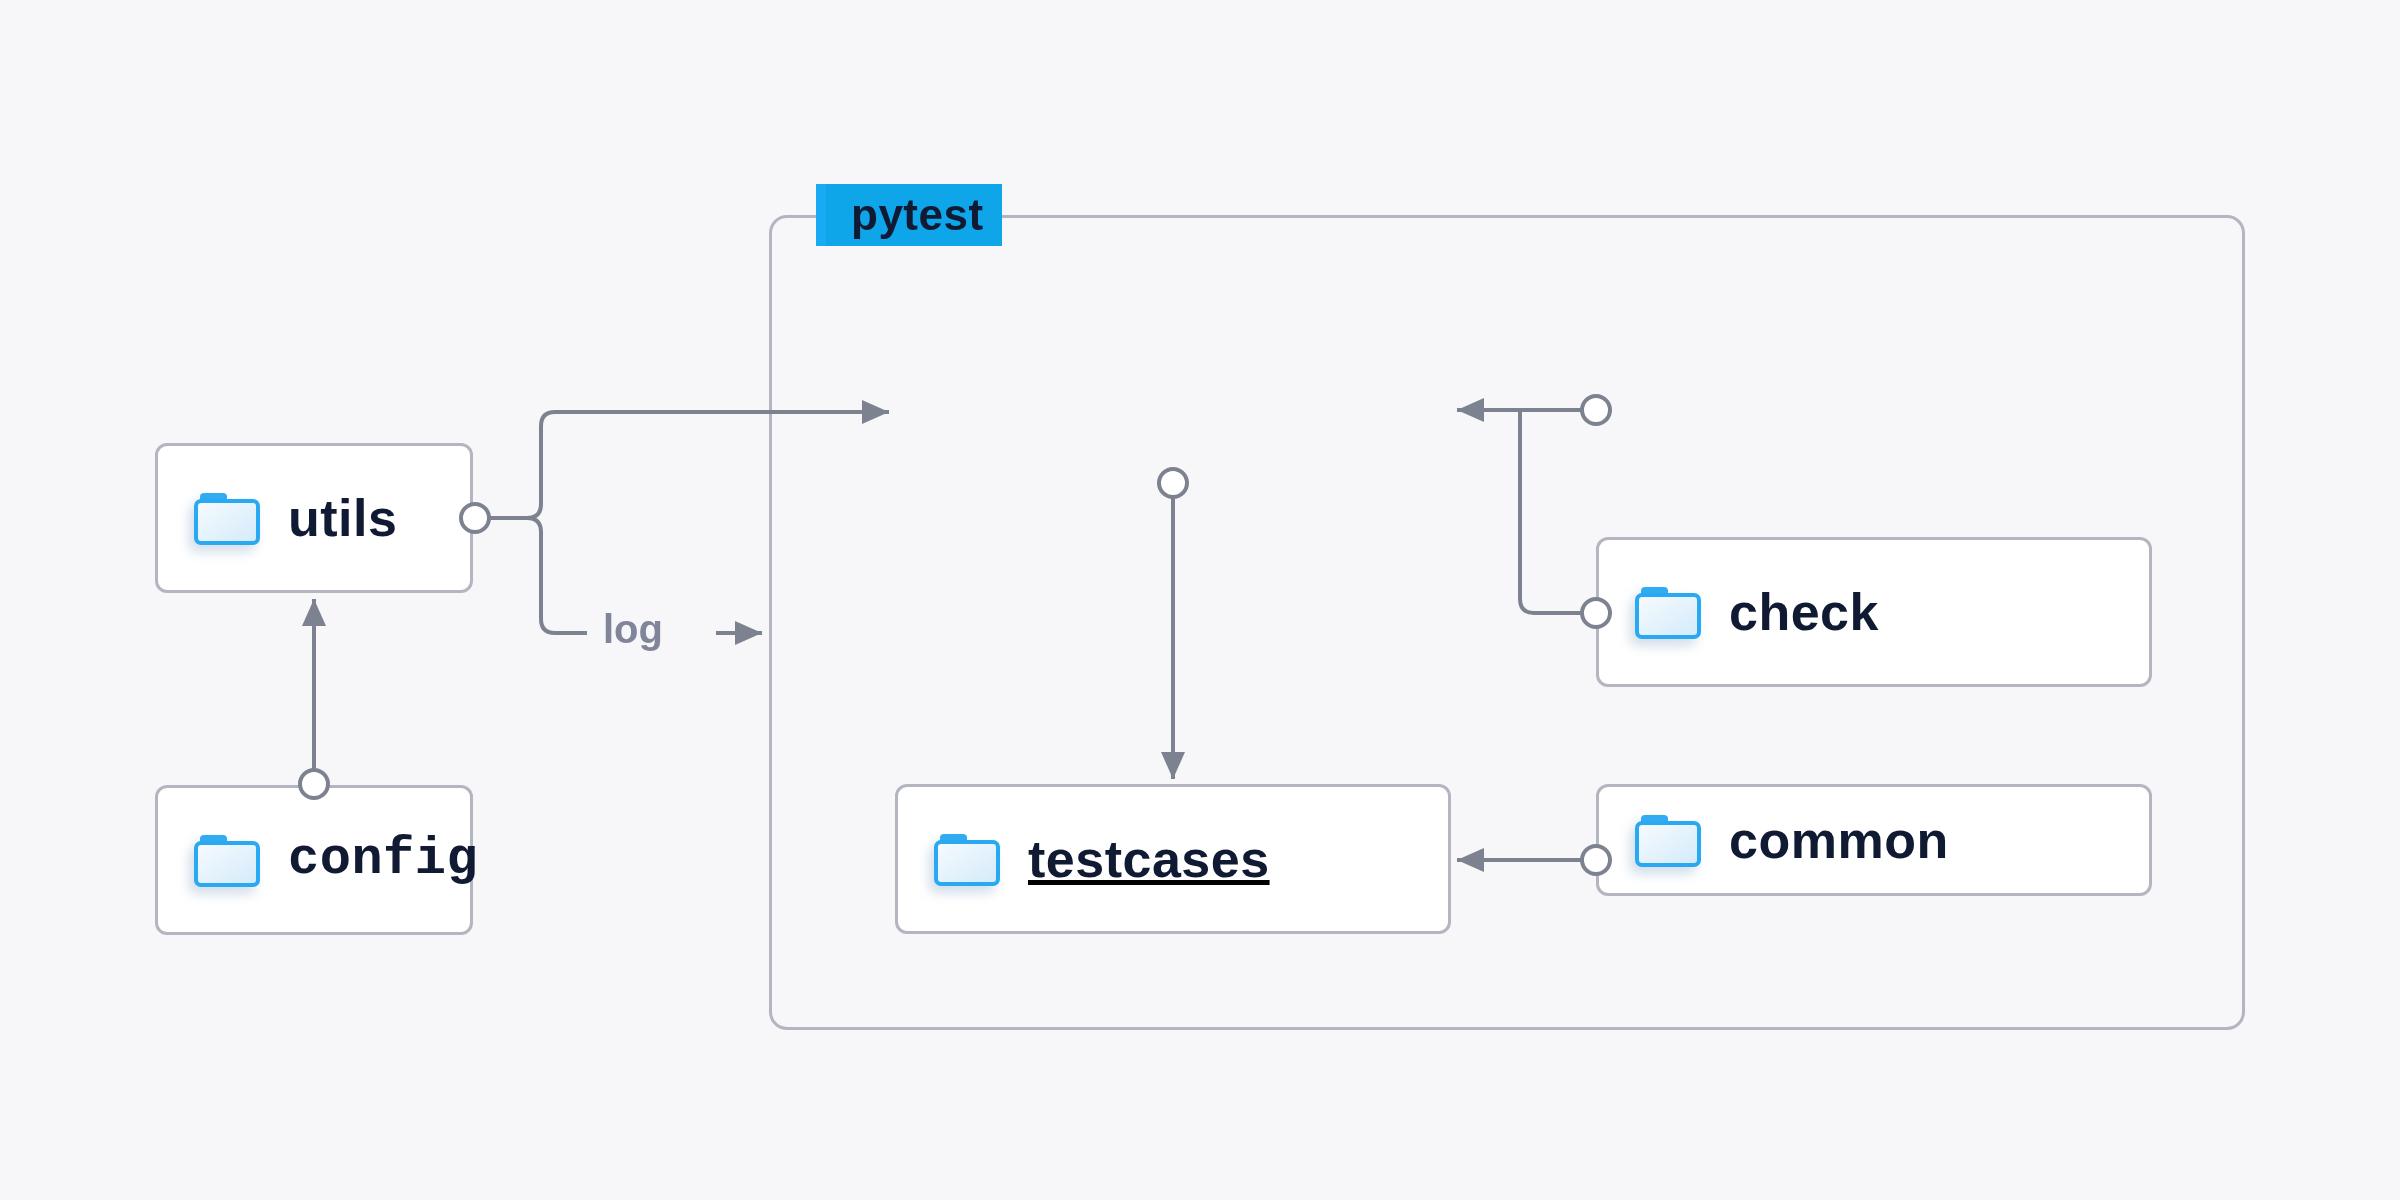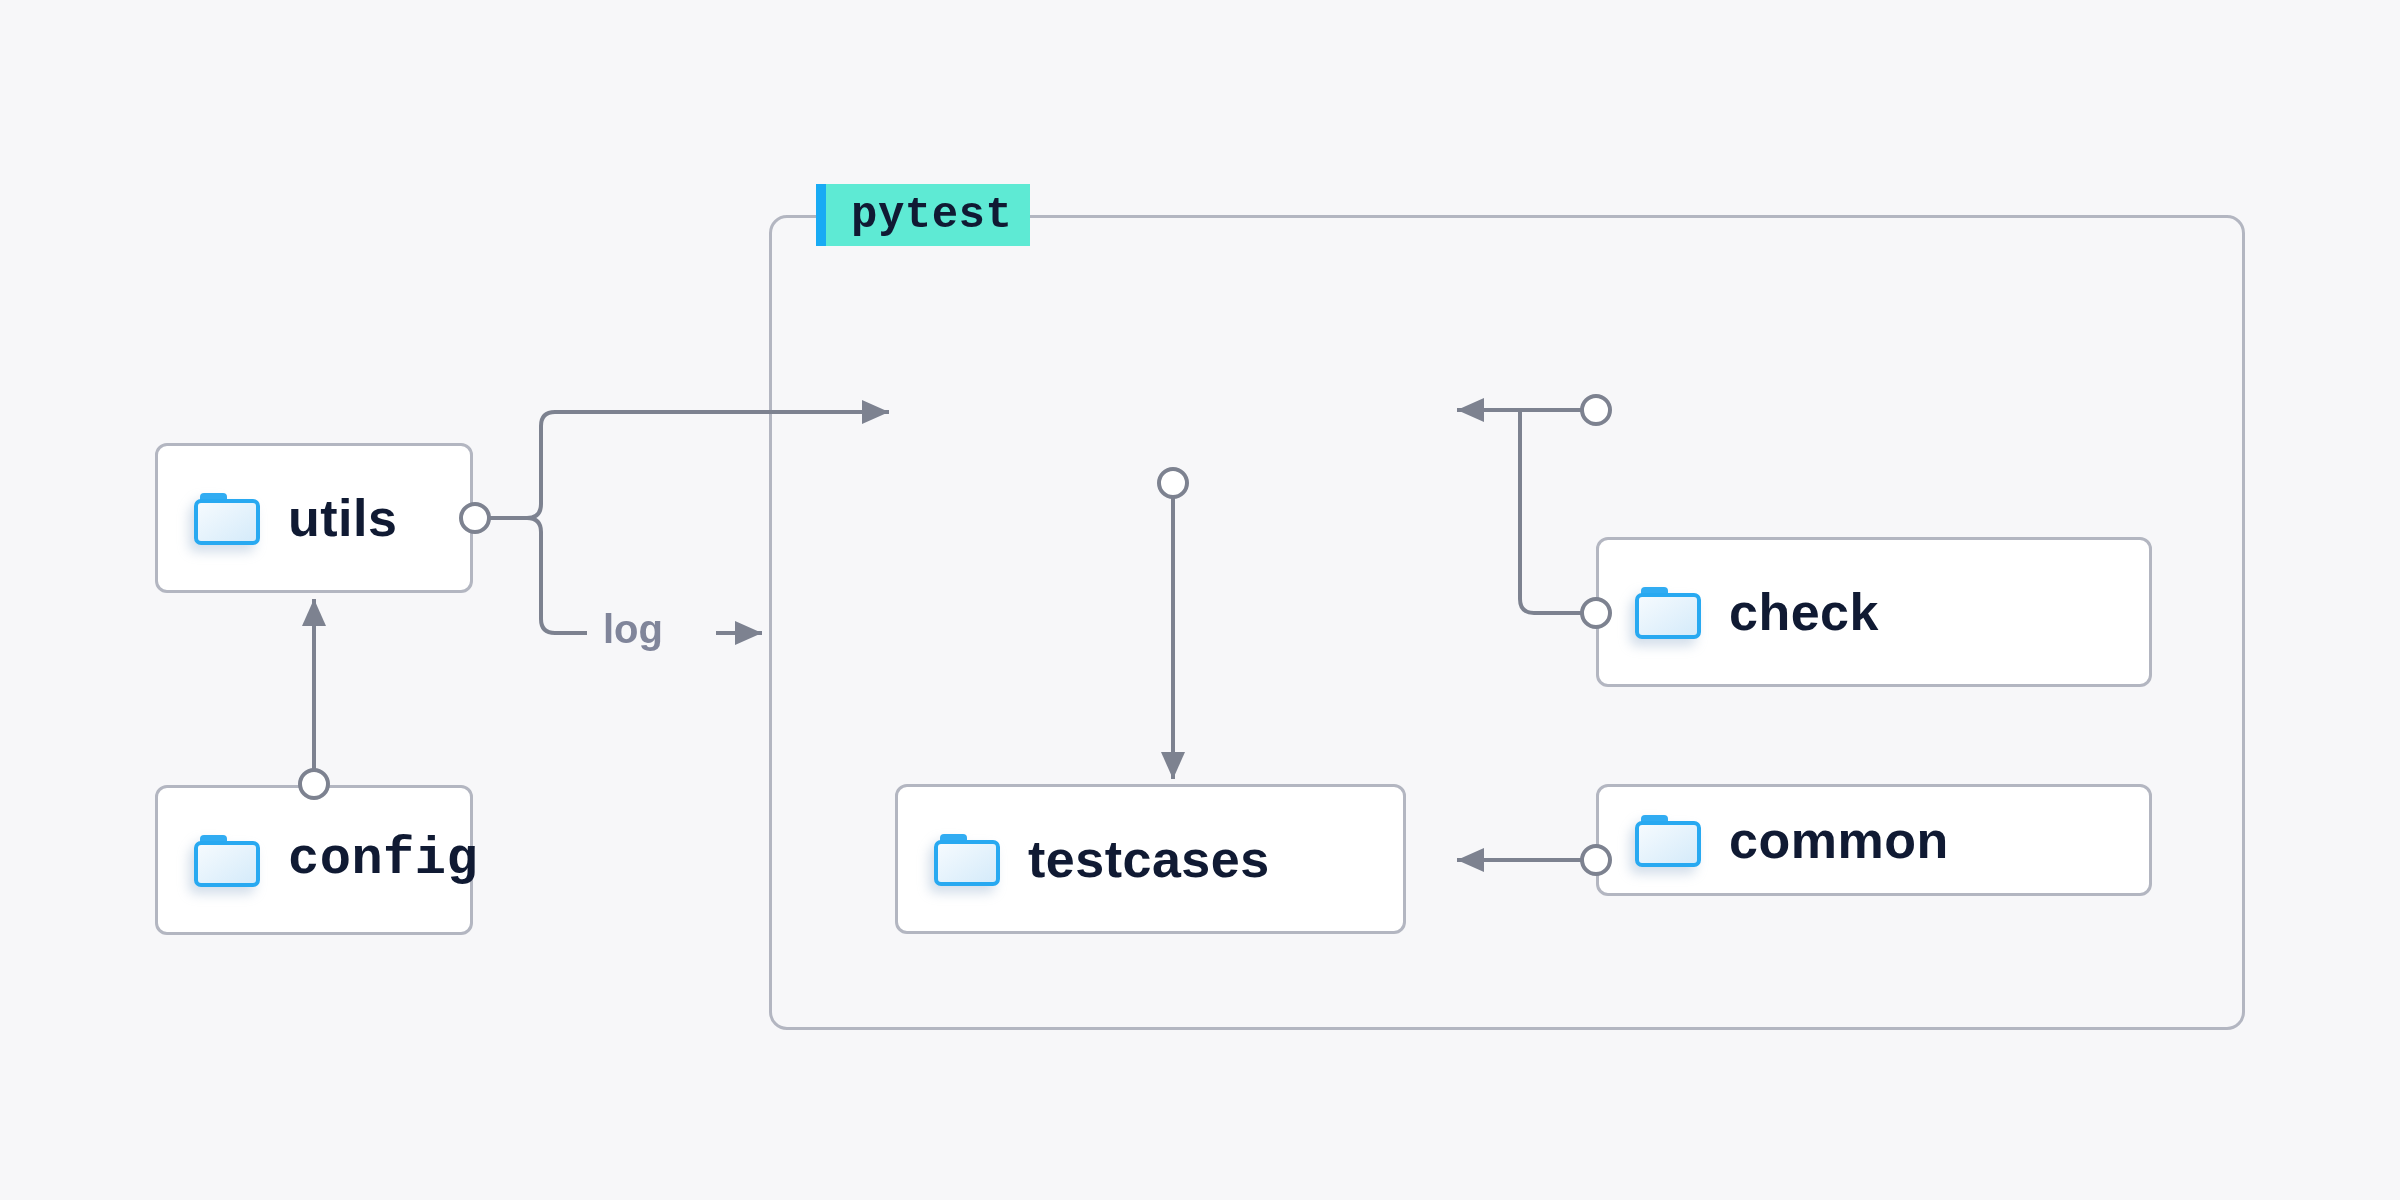--- a/index.html
+++ b/index.html
@@ -12,21 +12,21 @@
 
   
   .pytest-box{
     position:absolute;left:769px;top:215px;width:1476px;height:815px;
     border:3px solid #b3b6c1;border-radius:18px;box-sizing:border-box;
     background:transparent;
   }
   .container-label{
     position:absolute;left:816px;top:184px;height:62px;
     display:flex;align-items:center;
-    background:#5eead4;padding:0 18px 0 0;z-index:6;font-family:Liberation Mono, monospace;
+    background:#0ea5e9;padding:0 18px 0 0;z-index:6;
   }
   .accent-bar{width:10px;height:62px;background:#18abf4;margin-right:25px;}
   .container-label-text{
     font-size:44px;font-weight:700;color:#101a33;line-height:1;letter-spacing:0.5px;
   }
 
   
   .node{
     position:absolute;box-sizing:border-box;
     background:#ffffff;border:3px solid #b3b6c1;border-radius:12px;
@@ -36,21 +36,21 @@
   .node-label{
     font-size:52px;font-weight:700;color:#101a33;line-height:1;letter-spacing:0.5px;
   }
   .folder-svg{flex:0 0 auto;filter:drop-shadow(-5px 7px 6px rgba(110,145,185,0.30));}
 
   .node-utils    {left:155px;top:443px;width:318px;height:150px;}
   .node-config   {left:155px;top:785px;width:318px;height:150px;font-family:Liberation Mono, monospace;}
   .node-base     {left:895px;top:333px;width:556px;height:150px;}
   .node-pymilvus {left:1596px;top:333px;width:556px;height:150px;}
   .node-check    {left:1596px;top:537px;width:556px;height:150px;}
-  .node-testcases{left:895px;top:784px;width:511px;height:150px;}
+  .node-testcases{left:895px;top:784px;width:556px;height:150px;text-decoration:underline;}
   .node-common   {left:1596px;top:784px;width:556px;height:112px;}
 
   
   .edges{
     position:absolute;left:0;top:0;width:2400px;height:1200px;
     z-index:4;pointer-events:none;
   }
   .edge-line{stroke:#7d8290;stroke-width:4;fill:none;}
   .edge-dot{stroke:#7d8290;stroke-width:4;fill:#ffffff;}
 

